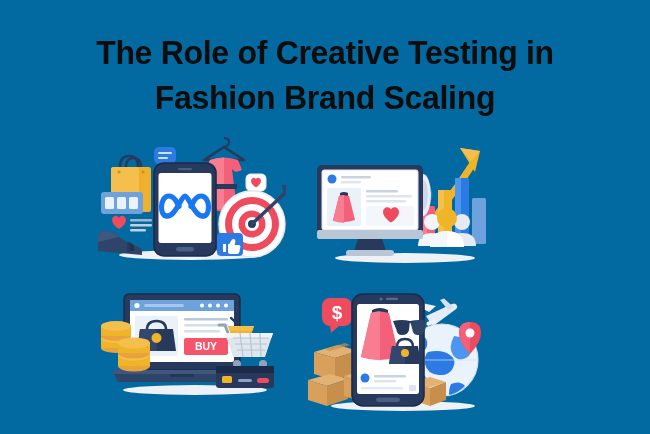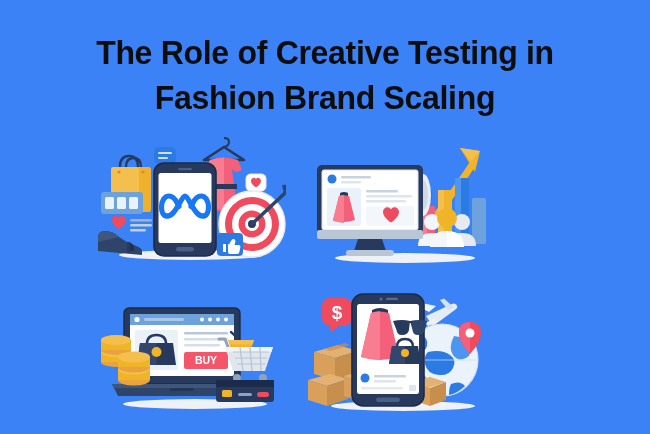--- a/index.html
+++ b/index.html
@@ -10,21 +10,21 @@
   body {
     width: 650px;
     height: 434px;
     overflow: hidden;
     font-family: "Liberation Sans", sans-serif;
   }
   .page {
     position: relative;
     width: 650px;
     height: 434px;
-    background: #3b82f6;
+    background: #0369a1;
     box-sizing: border-box;
   }
   .title-block {
     position: absolute;
     left: 0;
     top: 30px;
     width: 650px;
     text-align: center;
   }
   .title-line {
@@ -45,21 +45,21 @@
     height: 290px;
   }
   .illus {
     position: absolute;
     width: 190px;
     height: 130px;
   }
   .illus svg { display: block; width: 100%; height: 100%; }
   #illus-meta-mobile  { left: 96px;  top: 4px; }
   #illus-social-ads   { left: 310px; top: 8px; }
-  #illus-ecommerce    { left: 100px; top: 162px; }
+  #illus-ecommerce    { left: 100px; top: 148px; }
   #illus-global-ship  { left: 308px; top: 158px; }
 </style>
 </head>
 <body>
 
 <div class="page">
 
   <div class="title-block">
     <span class="title-line">The Role of Creative Testing in</span>
     <span class="title-line">Fashion Brand Scaling</span>

